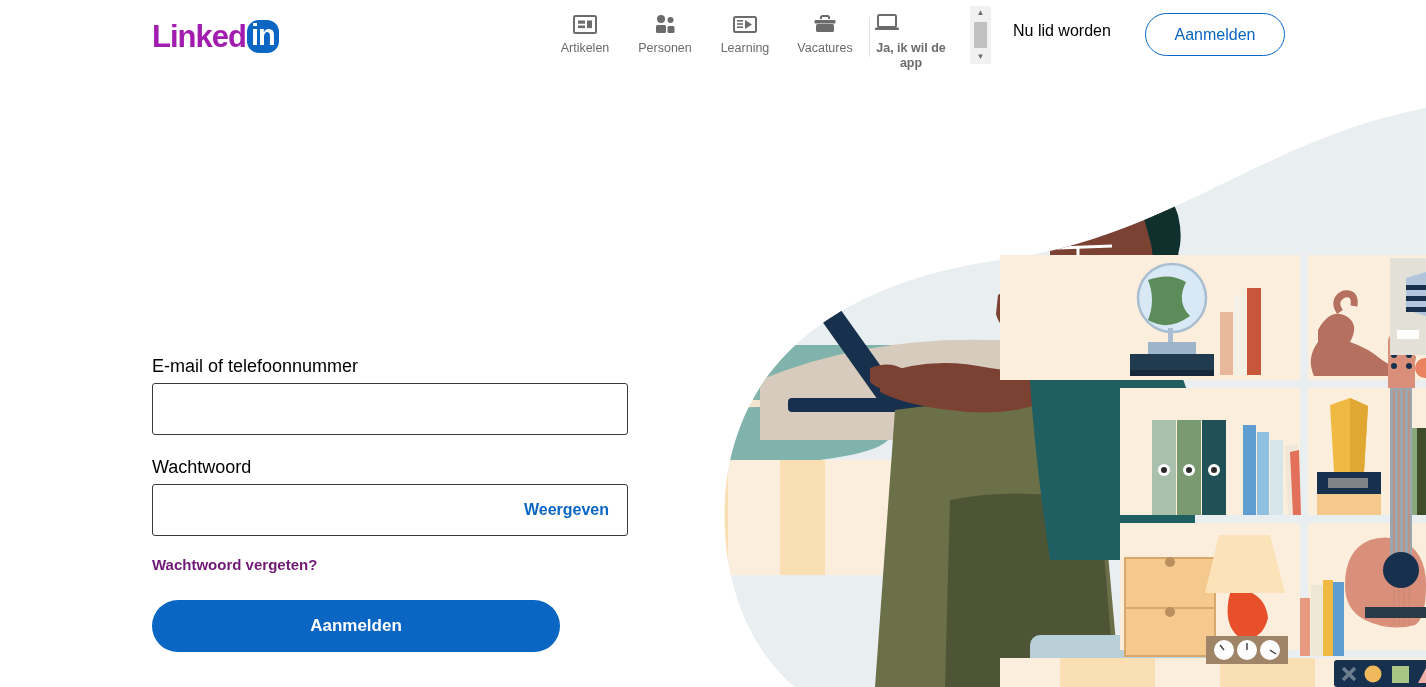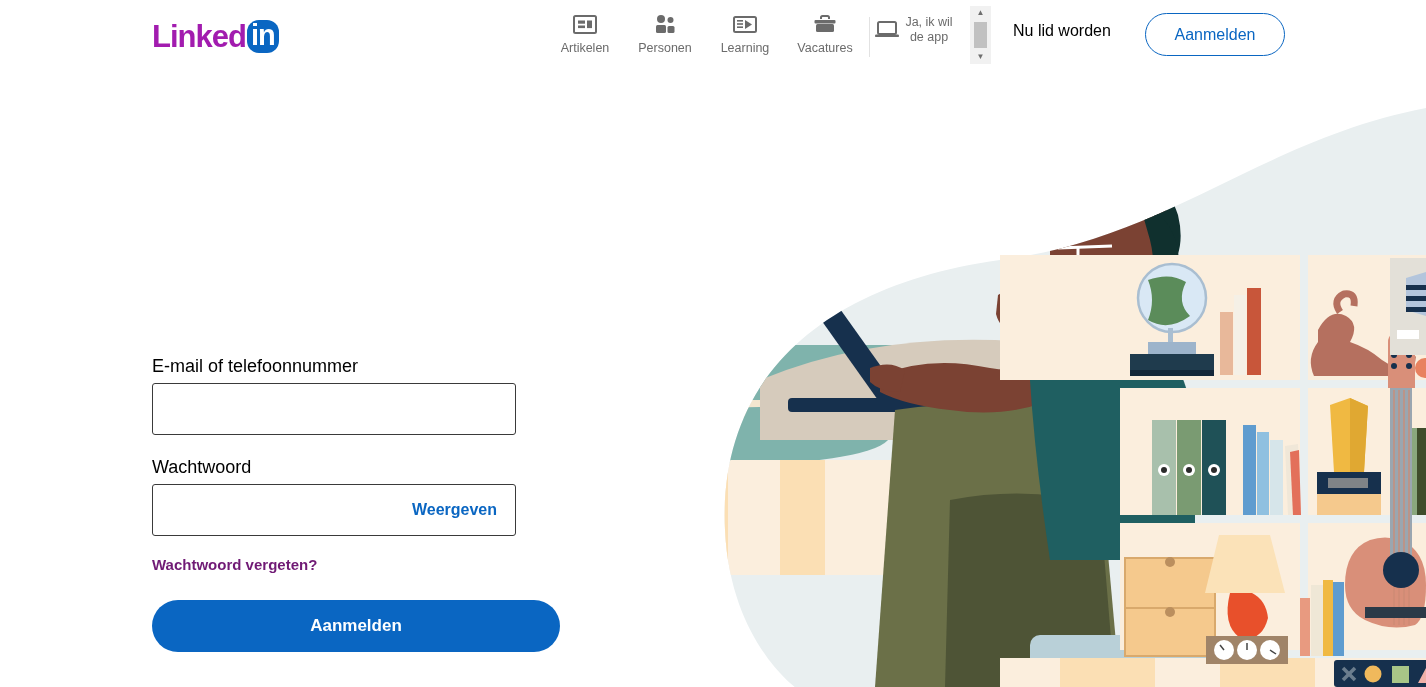--- a/index.html
+++ b/index.html
@@ -40,22 +40,23 @@
   }
   .nav-item .ico { height: 26px; display:flex; align-items:center; justify-content:center; }
   .nav-item .lbl {
     font-size: 12.5px; color: #6b6b6b; margin-top: 3px; line-height:1.15;
     white-space:nowrap;
   }
   .nav-divider {
     width:1px; height: 40px; background:#e2e2e2; margin: 0 4px; align-self:center;
   }
   .nav-app {
-    width: 84px; display:flex; flex-direction:row; align-items:flex-end; cursor:pointer;
+    width: 84px; display:flex; flex-direction:column; align-items:flex-start; cursor:pointer;
     padding-top:4px;
+    font-weight:bold;
   }
   .nav-app .lbl {
     font-size:12.5px; color:#6b6b6b; margin-top:3px; text-align:center; line-height:1.2;
     width: 74px;
   }
 
   
   .mini-scroll {
     position:absolute; left: 970px; top: 6px; width: 21px; height: 58px;
     background:#f1f1f1; border:1px solid #f1f1f1;
@@ -79,21 +80,21 @@
 
   
   .hero {
     position:absolute; left: 152px; top: 118px; width: 430px;
     font-size: 56px; line-height: 1.20; color: #a05c40; font-weight: 300;
     font-family: "Liberation Sans", sans-serif; letter-spacing: -0.5px;
   }
   .form { position:absolute; left:152px; top: 356px; width: 408px; }
   .field-label { font-size: 18px; color: #000000; margin-bottom: 6px; }
   .field-box {
-    position:relative; width: 364px; height: 52px;
+    position:relative; width: 476px; height: 52px;
     border: 1px solid #3a3a3a; border-radius: 3px; background:#fff;
     display:flex; align-items:center;
   }
   .field-box input {
     border:0; outline:0; width:100%; height:100%;
     padding: 0 14px; font-size:16px; background:transparent;
     font-family:"Liberation Sans", sans-serif; color:#1f1f1f;
   }
   .show-btn {
     position:absolute; right: 12px; top:50%; transform:translateY(-50%);

